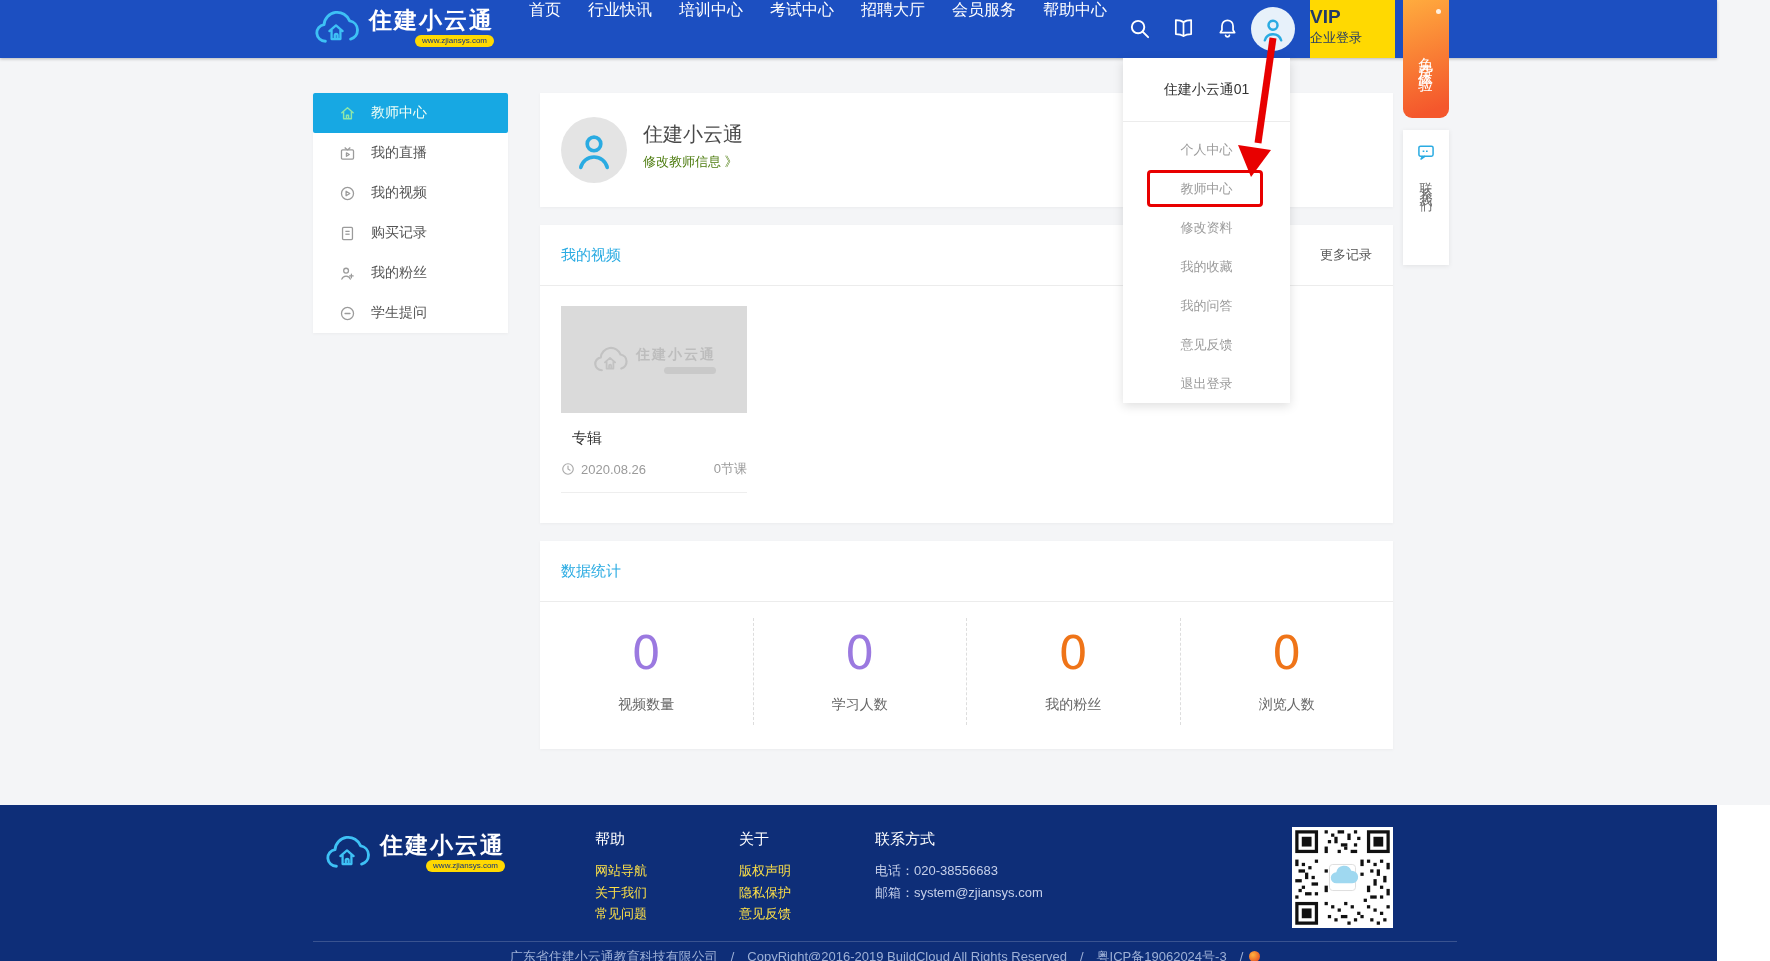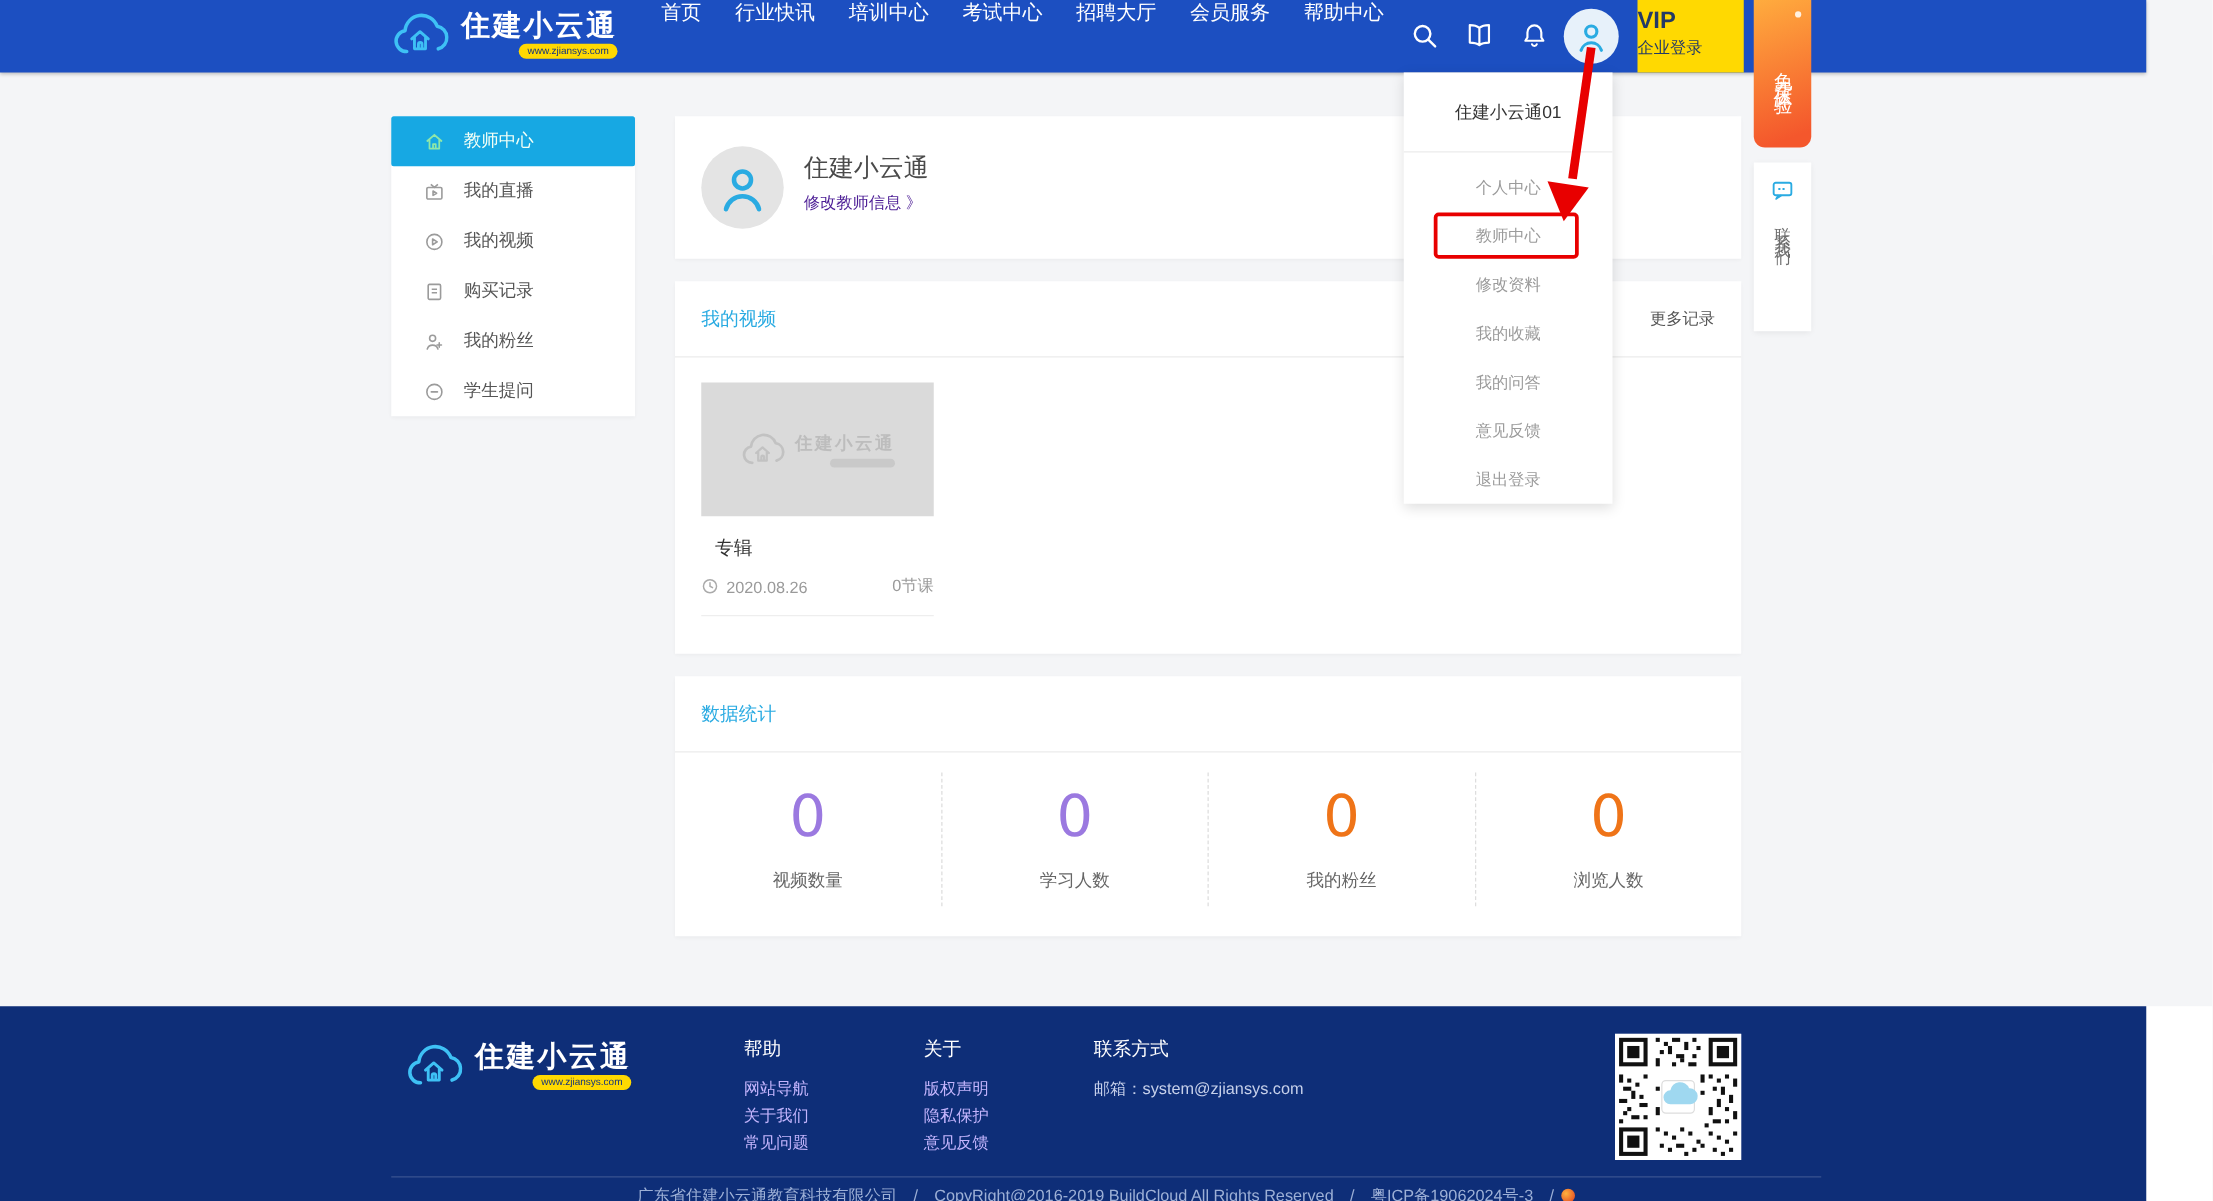--- a/index.html
+++ b/index.html
@@ -40,21 +40,21 @@
     color:#555;font-size:14px;cursor:pointer;}
   .side-item .ic{width:17px;height:17px;color:#9b9b9b;flex:0 0 auto;display:flex;}
   .side-item.active{background:#17a8e3;color:#f2fff6;border-radius:2px;}
   .side-item.active .ic{color:#8fe7a8;}
   
   .card{position:absolute;left:540px;width:853px;background:#fff;box-shadow:0 1px 3px rgba(0,0,0,.04);}
   .profile-card{top:93px;height:114px;}
   .avatar-big{position:absolute;left:21px;top:24px;width:66px;height:66px;border-radius:50%;
     background:#e4e4e4;display:flex;align-items:center;justify-content:center;}
   .profile-name{position:absolute;left:103px;top:28px;font-size:20px;color:#4a4a4a;}
-  .edit-link{position:absolute;left:103px;top:60px;font-size:13px;color:#4c1d95;cursor:pointer;}
+  .edit-link{position:absolute;left:103px;top:60px;font-size:13px;color:#4d7c0f;cursor:pointer;}
   .videos-card{top:225px;height:298px;}
   .stats-card{top:541px;height:208px;}
   .card-header{height:60px;border-bottom:1px solid #ececec;display:flex;align-items:center;
     justify-content:space-between;padding:0 21px;}
   .card-title{color:#2aabe2;font-size:15px;}
   .more-link{color:#555;font-size:13px;cursor:pointer;}
   .video-item{position:absolute;left:21px;top:81px;width:186px;cursor:pointer;}
   .thumb{width:186px;height:107px;background:#dadada;display:flex;align-items:center;
     justify-content:center;gap:8px;}
   .wm-name{font-size:14px;font-weight:bold;color:#bdbdbd;letter-spacing:2px;}
@@ -78,21 +78,21 @@
     position:relative;cursor:pointer;}
   .dd-hl{position:absolute;left:24px;top:1px;width:110px;height:31px;border:3px solid #e80000;
     border-radius:4px;pointer-events:none;}
   .arrow-overlay{position:absolute;left:0;top:0;width:1770px;height:961px;z-index:60;pointer-events:none;}
   
   .footer{position:absolute;left:0;top:805px;width:1717px;height:156px;background:#0e2e78;z-index:10;}
   .f-brand{position:absolute;left:324px;top:28px;display:flex;align-items:center;gap:10px;}
   .f-col{position:absolute;top:25px;}
   .f-title{color:#fff;font-size:15px;font-weight:normal;}
   .f-links{margin-top:11px;}
-  .f-link{color:#c4b5fd;font-size:13px;line-height:21.5px;cursor:pointer;}
+  .f-link{color:#fde047;font-size:13px;line-height:21.5px;cursor:pointer;}
   .f-line{color:#c6d0ea;font-size:13px;line-height:21.5px;}
   .qr{position:absolute;left:1292px;top:22px;width:101px;height:101px;background:#fff;padding:0;}
   .cr-divider{position:absolute;left:313px;top:136px;width:1144px;height:1px;background:rgba(255,255,255,.18);}
   .copyright{position:absolute;left:313px;top:143px;width:1144px;text-align:center;color:#9db0d6;
     font-size:13px;white-space:nowrap;}
   .badge-dot{display:inline-block;width:11px;height:11px;border-radius:50%;vertical-align:-1px;
     background:radial-gradient(circle at 35% 35%,#ffb23e,#e03a1e);margin-left:6px;}
   .white-strip{position:absolute;left:1717px;top:805px;width:53px;height:156px;background:#fff;}
 </style>
 </head>
@@ -323,20 +323,21 @@
       <div class="f-title">关于</div>
       <div class="f-links">
         <div class="f-link">版权声明</div>
         <div class="f-link">隐私保护</div>
         <div class="f-link">意见反馈</div>
       </div>
     </div>
     <div class="f-col" style="left:875px">
       <div class="f-title">联系方式</div>
       <div class="f-links">
+        <div class="f-line">电话：020-38556683</div>
         <div class="f-line">邮箱：system@zjiansys.com</div>
       </div>
     </div>
     <div class="qr">
       <svg width="101" height="101" viewBox="-1 -1 31 31">
         <rect x="-1" y="-1" width="31" height="31" fill="#fff"></rect>
         <g fill="#111">
           <rect x="0" y="0" width="7" height="7"></rect>
             <rect x="22" y="0" width="7" height="7"></rect>
             <rect x="0" y="22" width="7" height="7"></rect>

